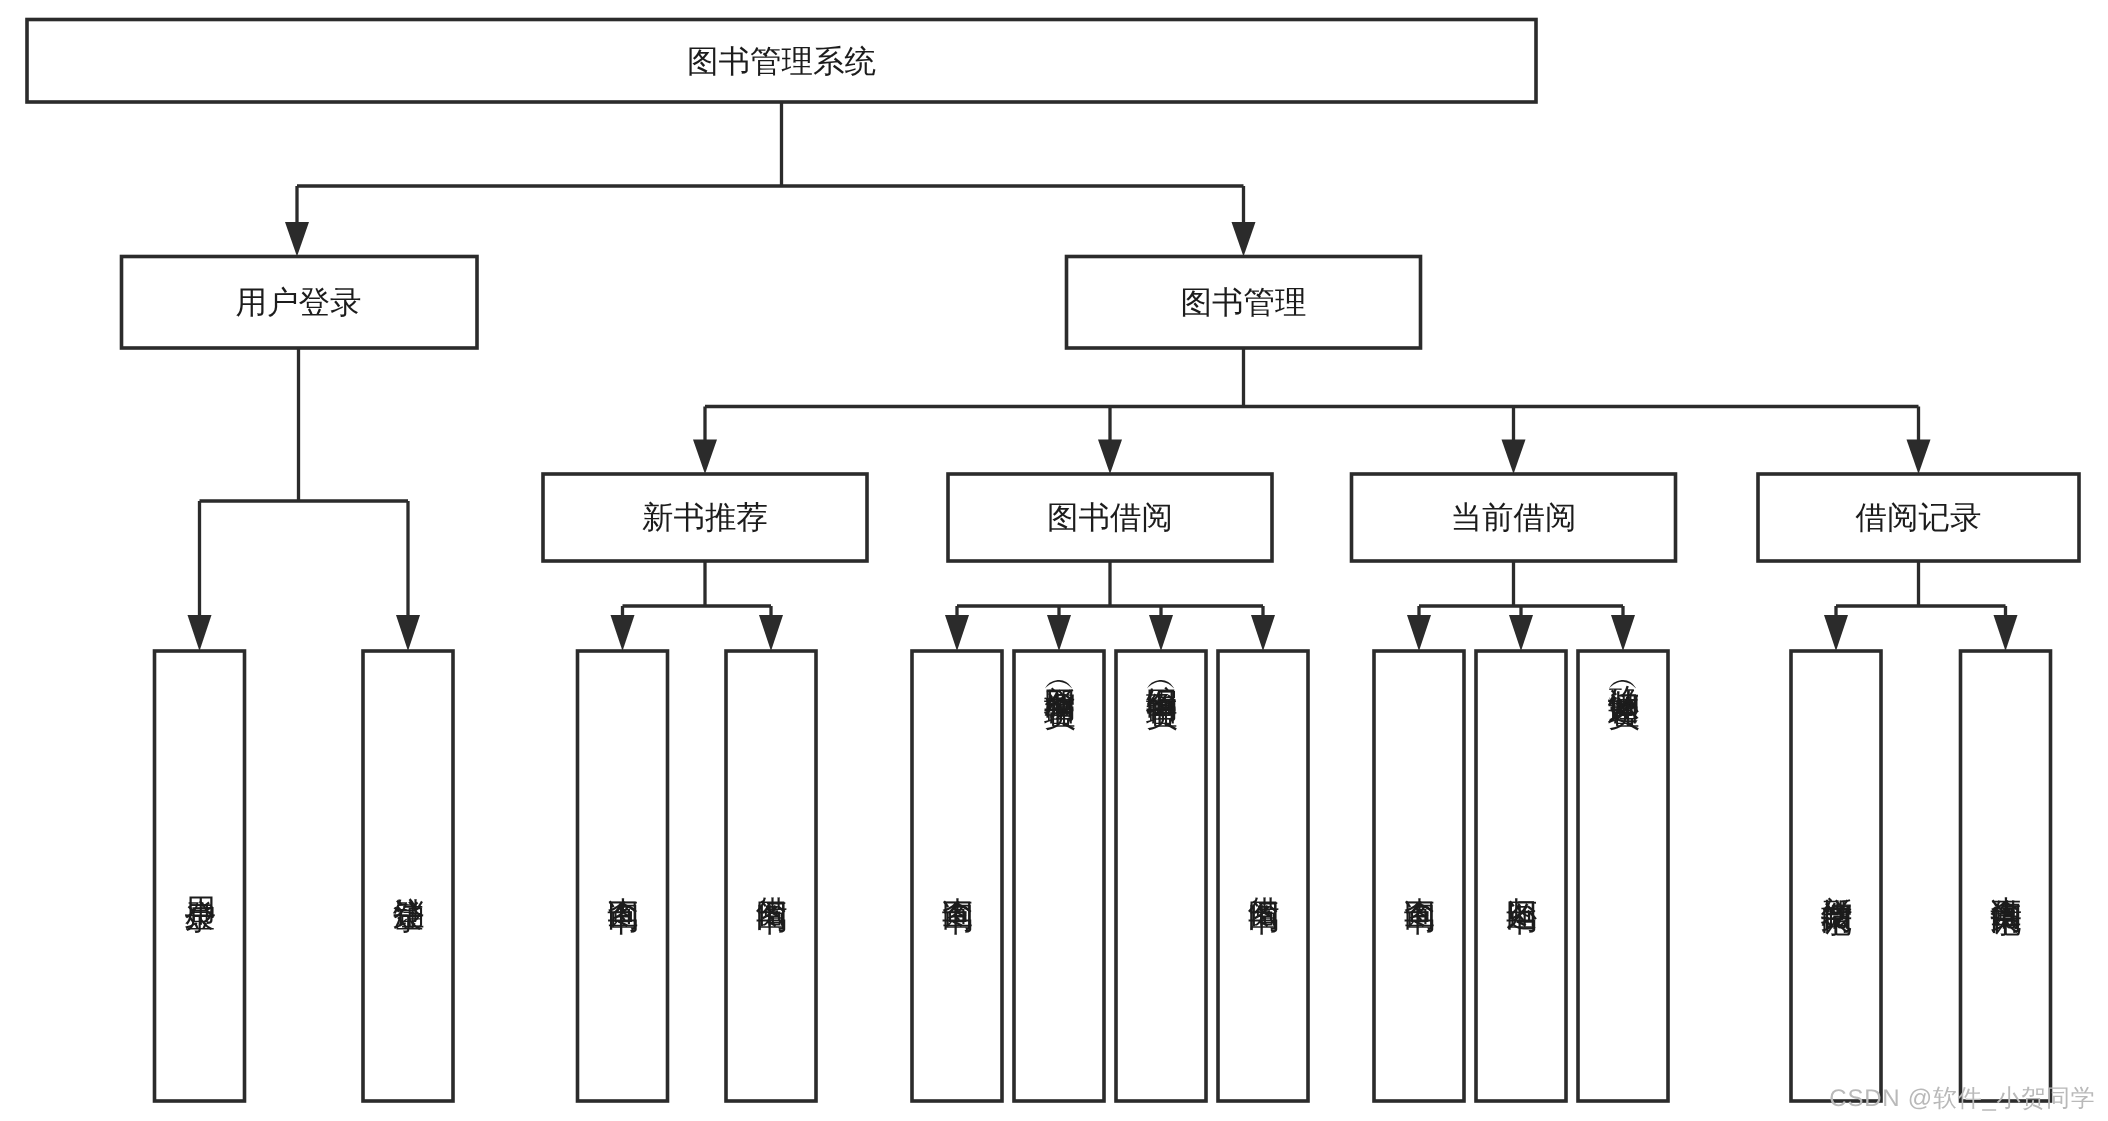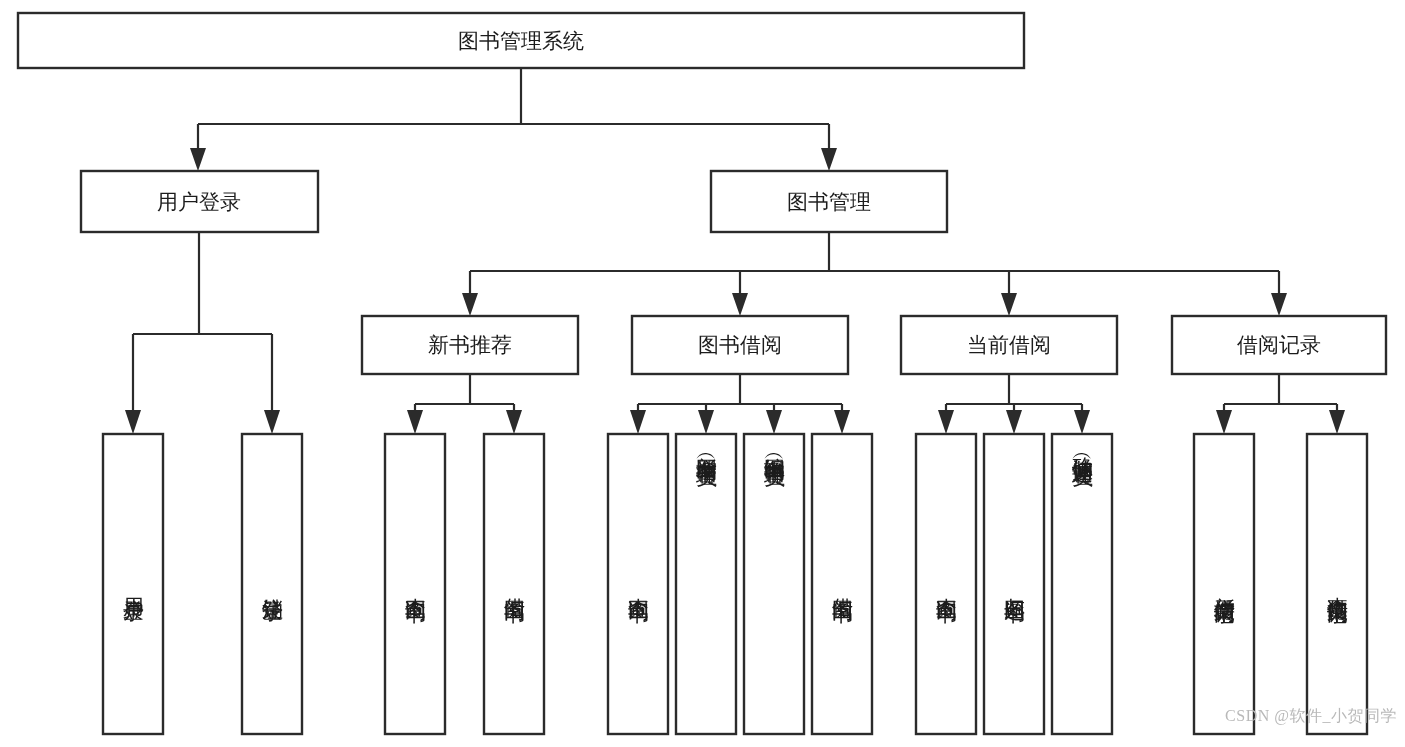--- a/index.html
+++ b/index.html
@@ -63,22 +63,22 @@
   .vlabel-wrap {
     position: absolute;
     display: flex;
     align-items: center;
     justify-content: center;
     pointer-events: none;
   }
   #watermark {
     position: absolute;
     right: 8px;
-    bottom: 20px;
-    font-family: Liberation Serif, serif;
+    bottom: 4px;
+    font-family: Liberation Sans, sans-serif;
     font-size: 16px;
     color: #b9b9b9;
     letter-spacing: 0.5px;
     white-space: nowrap;
   }
 </style>
 </head>
 <body>
 
 <div id="diagram-root">

